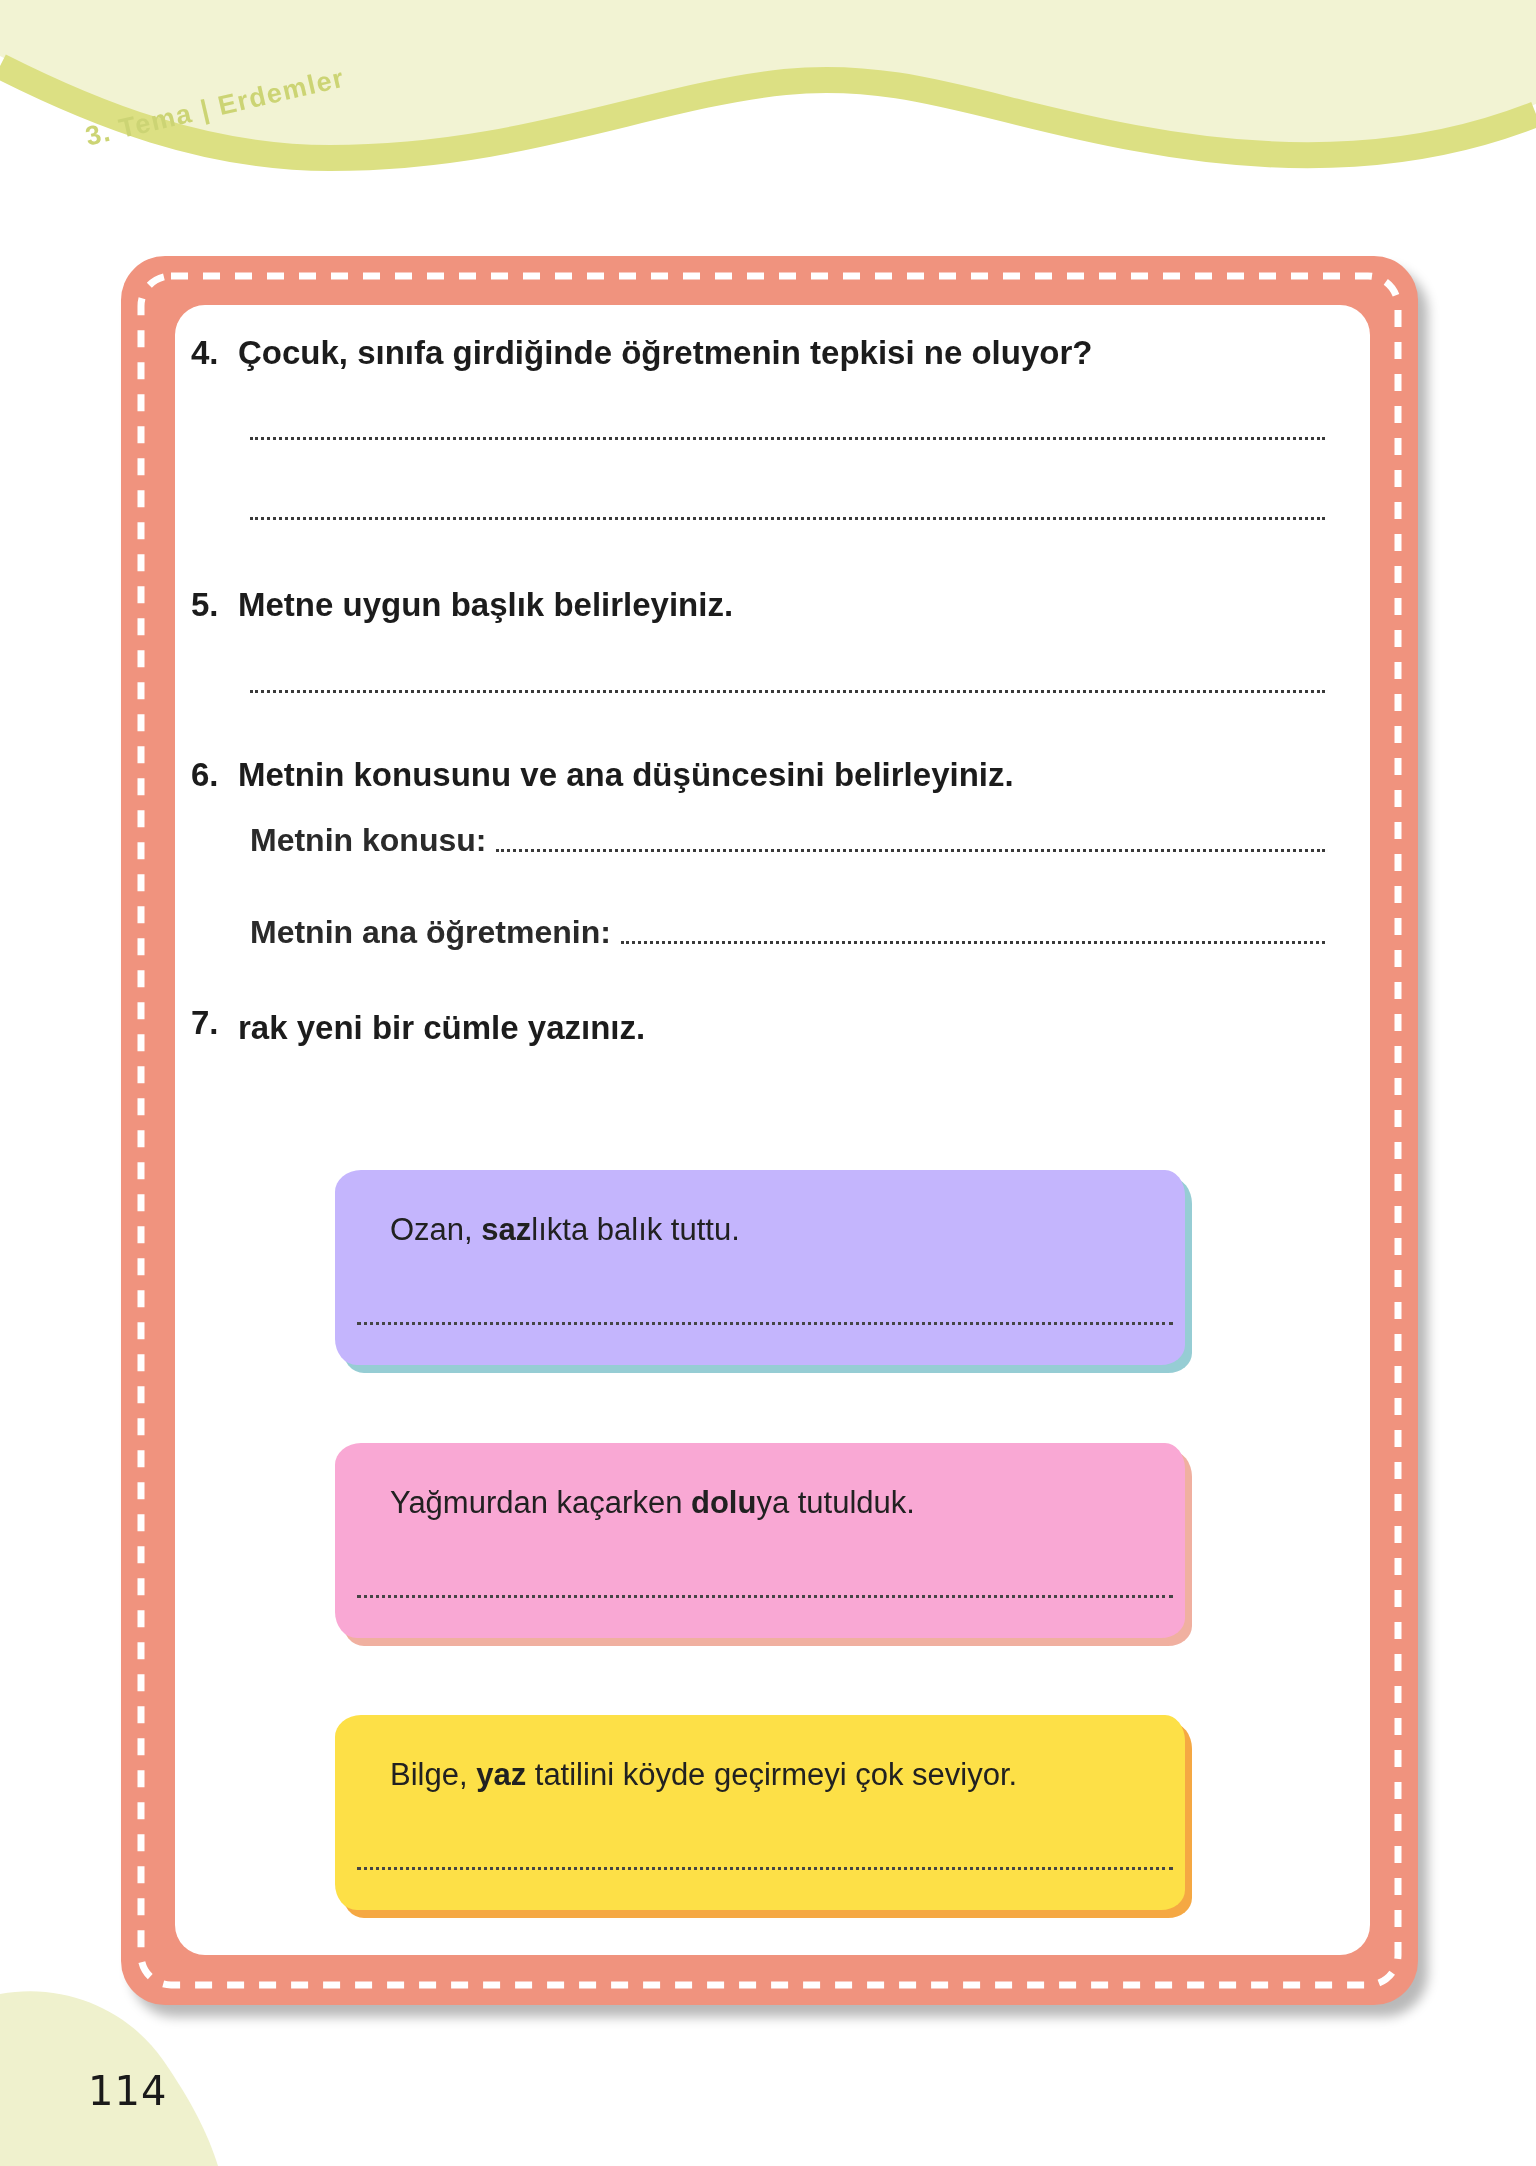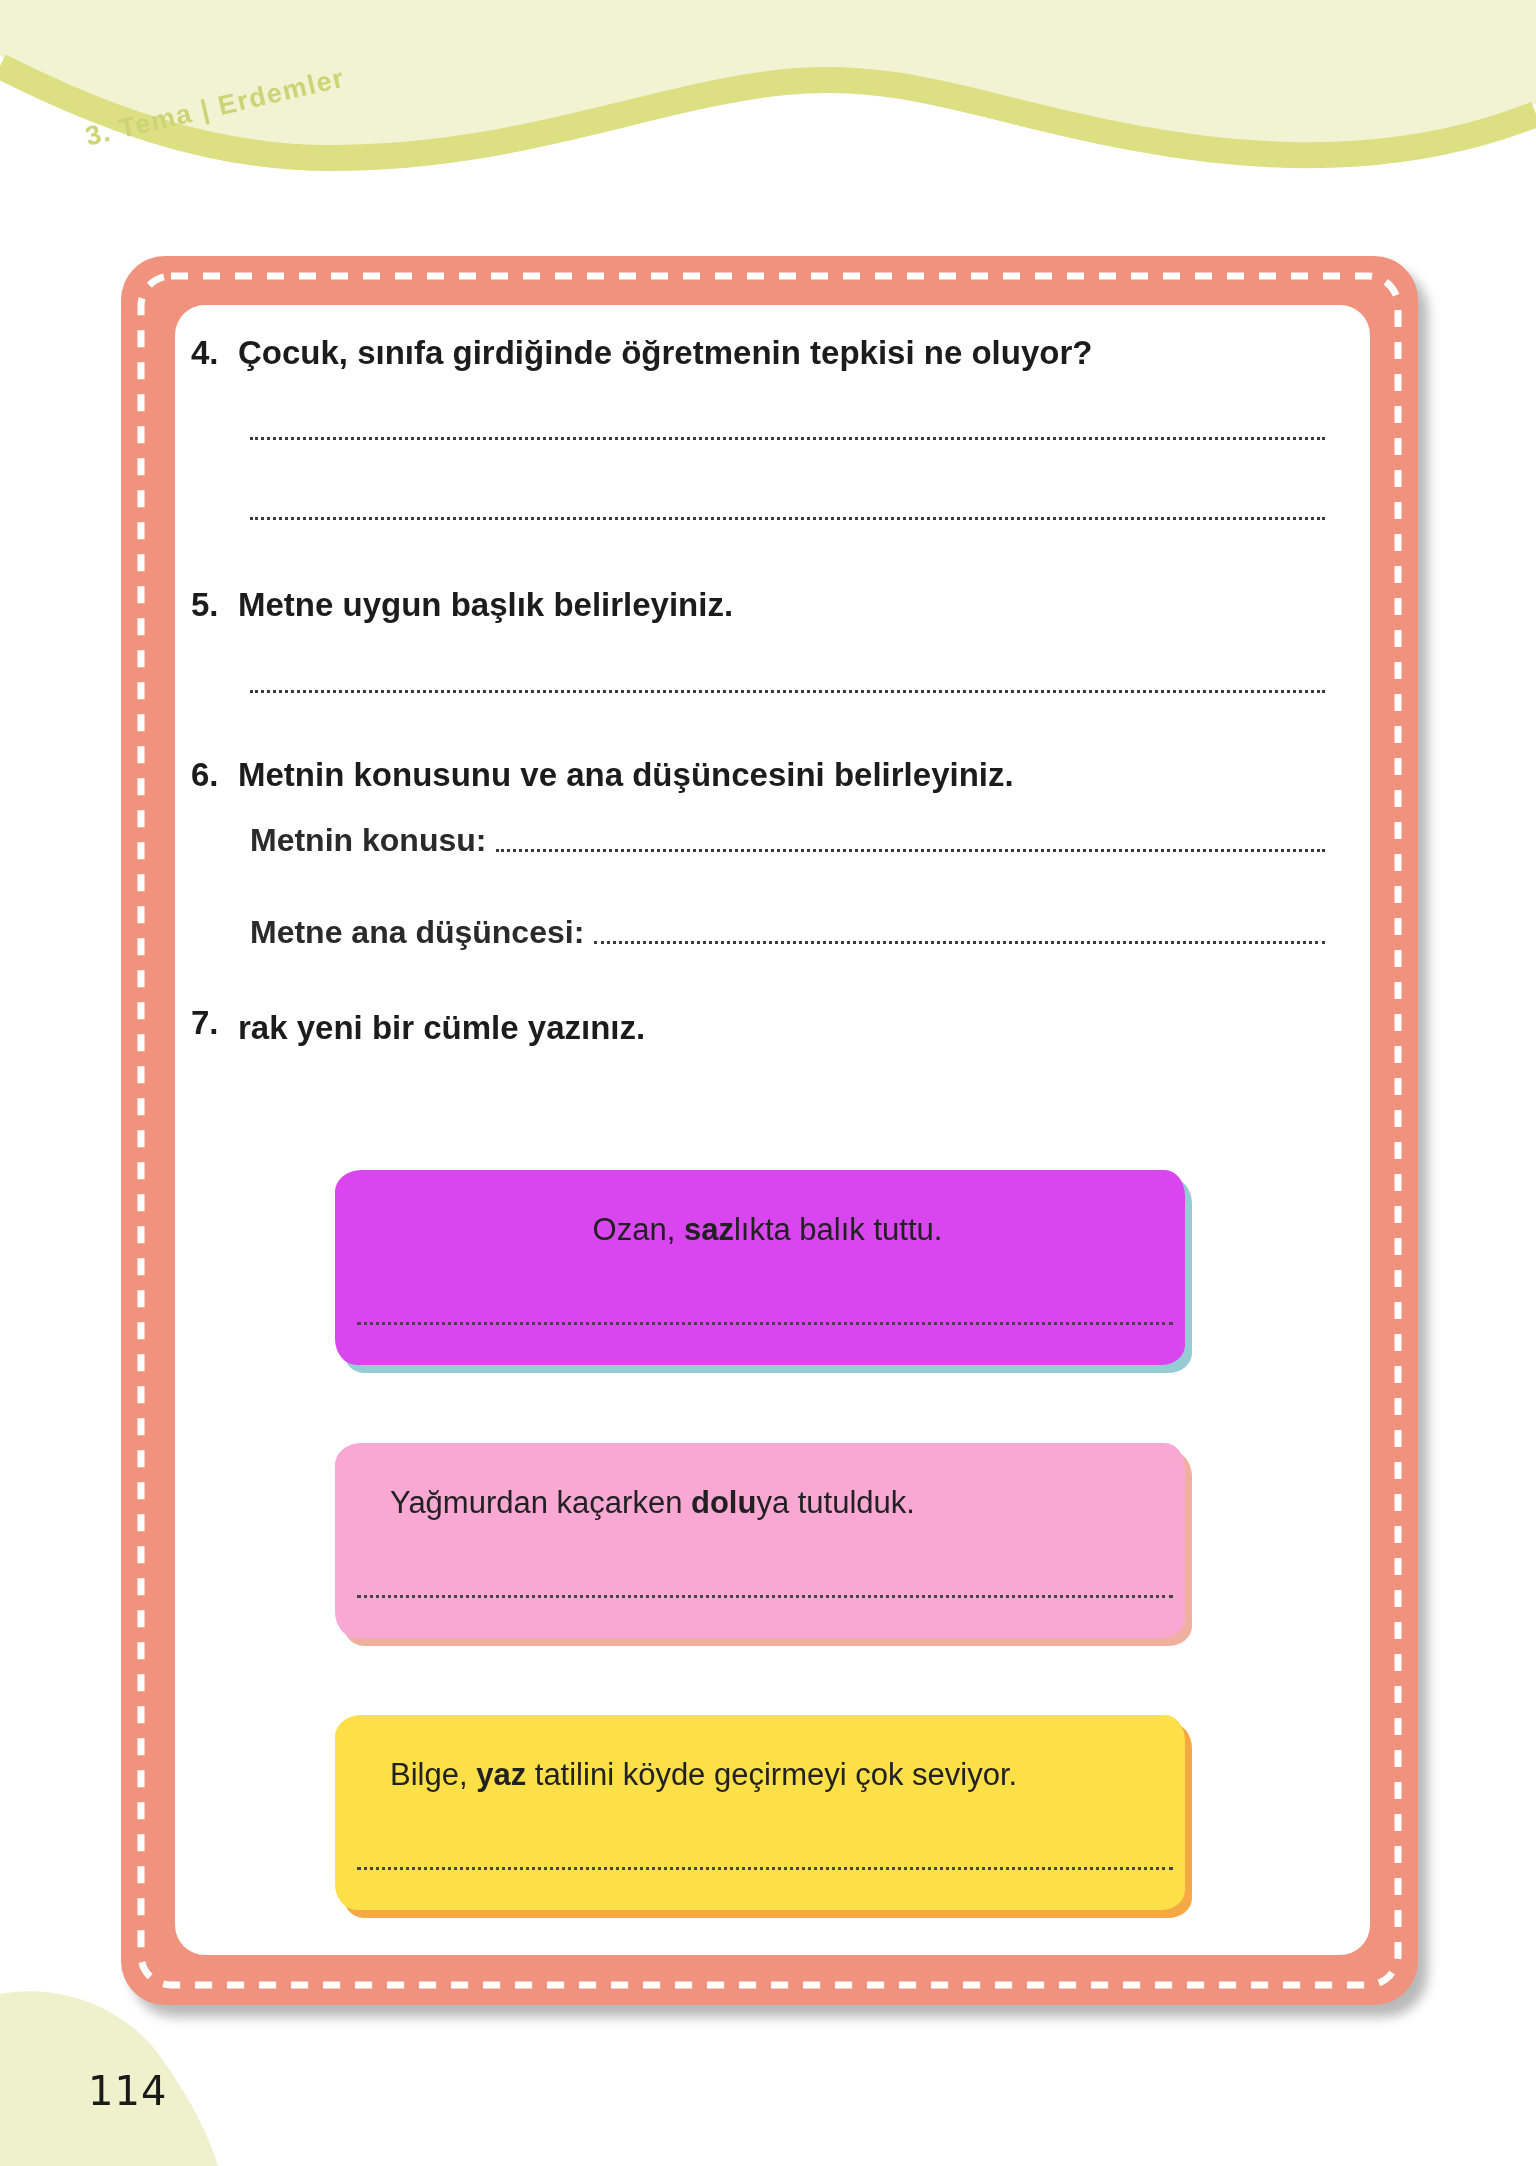--- a/index.html
+++ b/index.html
@@ -35,21 +35,21 @@
   .q7-lines span{display:block;line-height:1.62;}
   .ans-line{position:absolute;border-bottom:3px dotted #3a3a3a;height:0;}
   .field-row{position:absolute;display:flex;align-items:flex-end;font-size:32px;font-weight:700;color:#2a2a2a;}
   .field-label{flex:none;padding-right:10px;line-height:1.2;}
   .field-dots{flex:1;border-bottom:3px dotted #3a3a3a;margin-bottom:7px;}
   
   .card{
     position:absolute;left:160px;width:850px;height:195px;
     border-radius:26px 20px 24px 22px / 22px 26px 20px 26px;
   }
-  .card-blue{background:#d946ef;box-shadow:7px 8px 0 #96cdd4;text-align:center;}
+  .card-blue{background:#c4b5fd;box-shadow:7px 8px 0 #96cdd4;}
   .card-pink{background:#f9a8d4;box-shadow:7px 8px 0 #f0b0a0;}
   .card-orange{background:#fde047;box-shadow:7px 8px 0 #f5a843;}
   .card-sentence{
     padding:40px 40px 0 55px;font-size:31px;line-height:1.3;color:#212121;font-weight:400;
   }
   .card-sentence b{font-weight:700;}
   .card-line{position:absolute;left:22px;right:12px;bottom:40px;border-bottom:3px dotted #454545;}
   
   .blob-wrap{position:absolute;left:0;bottom:0;width:260px;height:190px;}
   .page-number{
@@ -91,21 +91,21 @@
 
     <div class="q-row" style="left:16px;top:448px;width:1150px;">
       <span class="q-num">6.</span>
       <span class="q-text">Metnin konusunu ve ana düşüncesini belirleyiniz.</span>
     </div>
     <div class="field-row" style="left:75px;top:516px;width:1075px;">
       <span class="field-label">Metnin konusu:</span>
       <span class="field-dots"></span>
     </div>
     <div class="field-row" style="left:75px;top:608px;width:1075px;">
-      <span class="field-label">Metne ana düşüncesi:</span>
+      <span class="field-label">Metnin ana öğretmenin:</span>
       <span class="field-dots"></span>
     </div>
 
     <div class="q-row" style="left:16px;top:696px;width:1160px;">
       <span class="q-num">7.</span>
       <span class="q-text q7-lines">
         <span>rak yeni bir cümle yazınız.</span>
       </span>
     </div>
 

